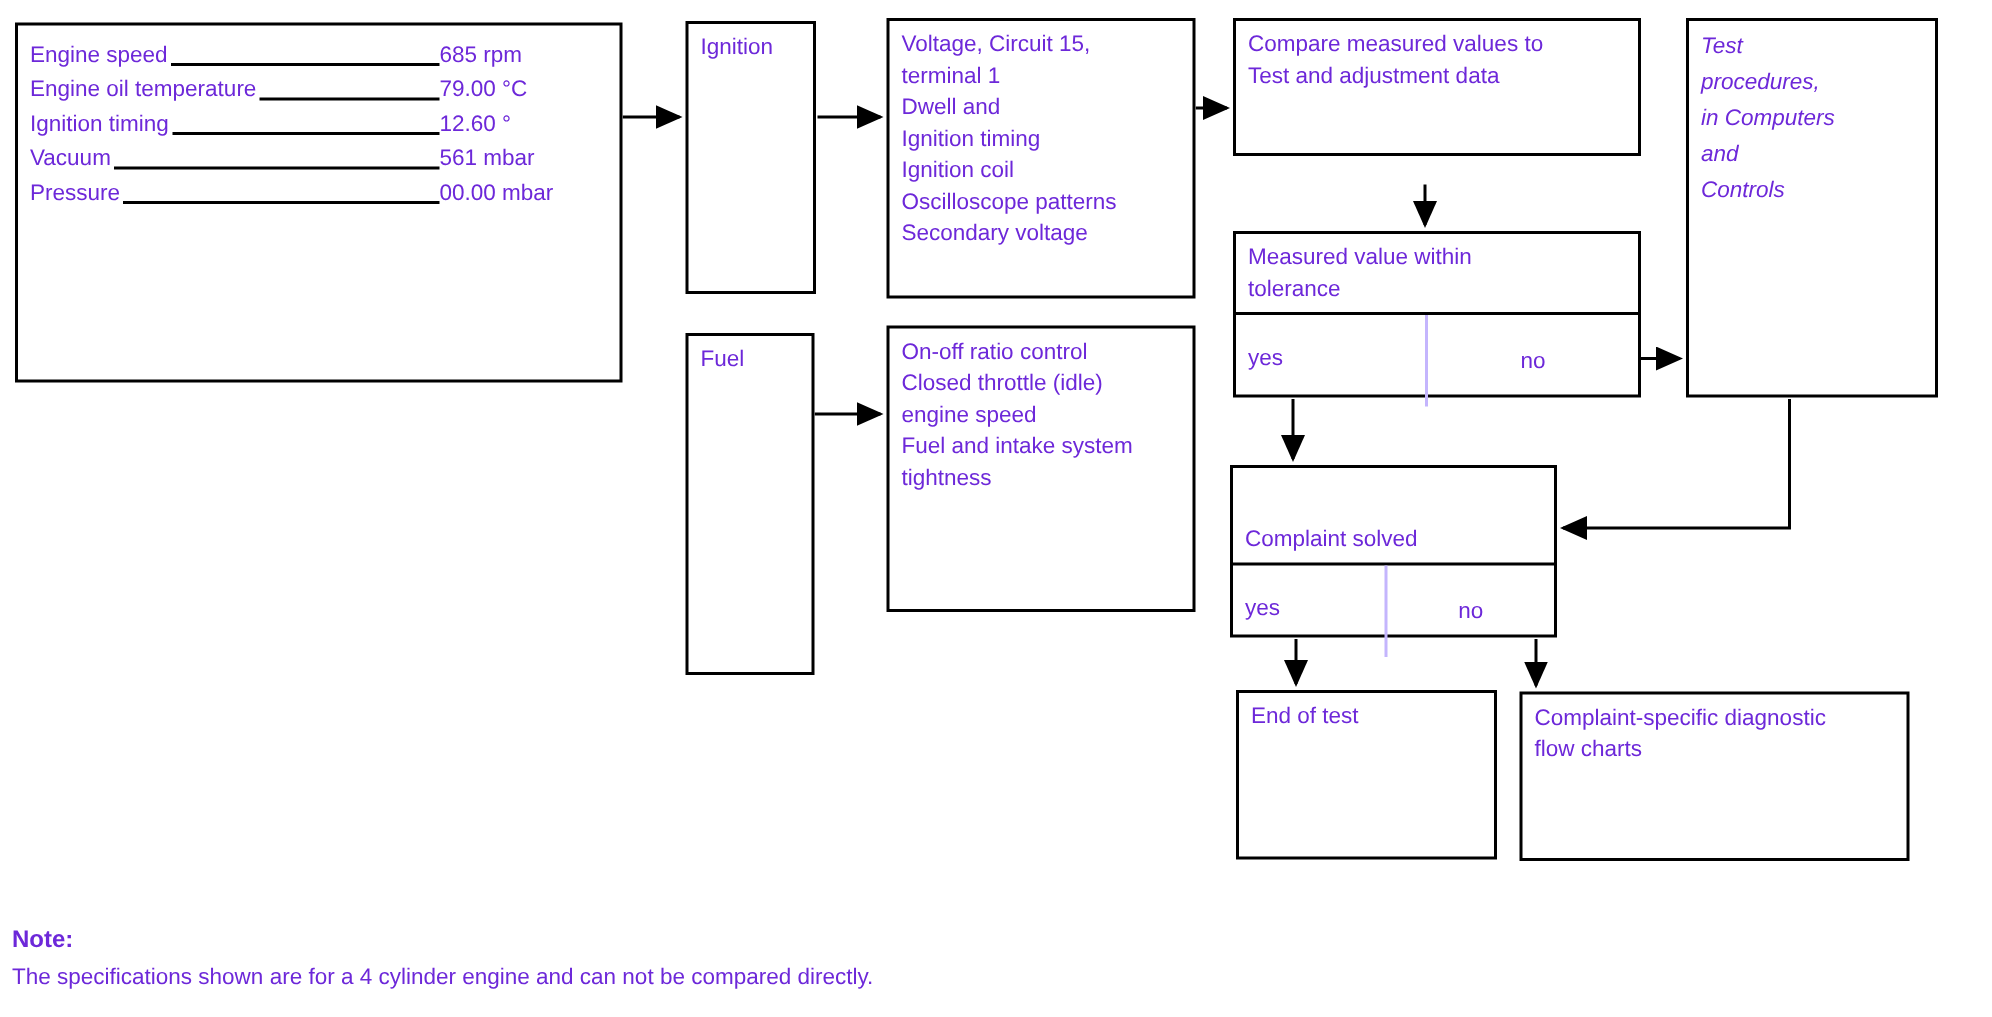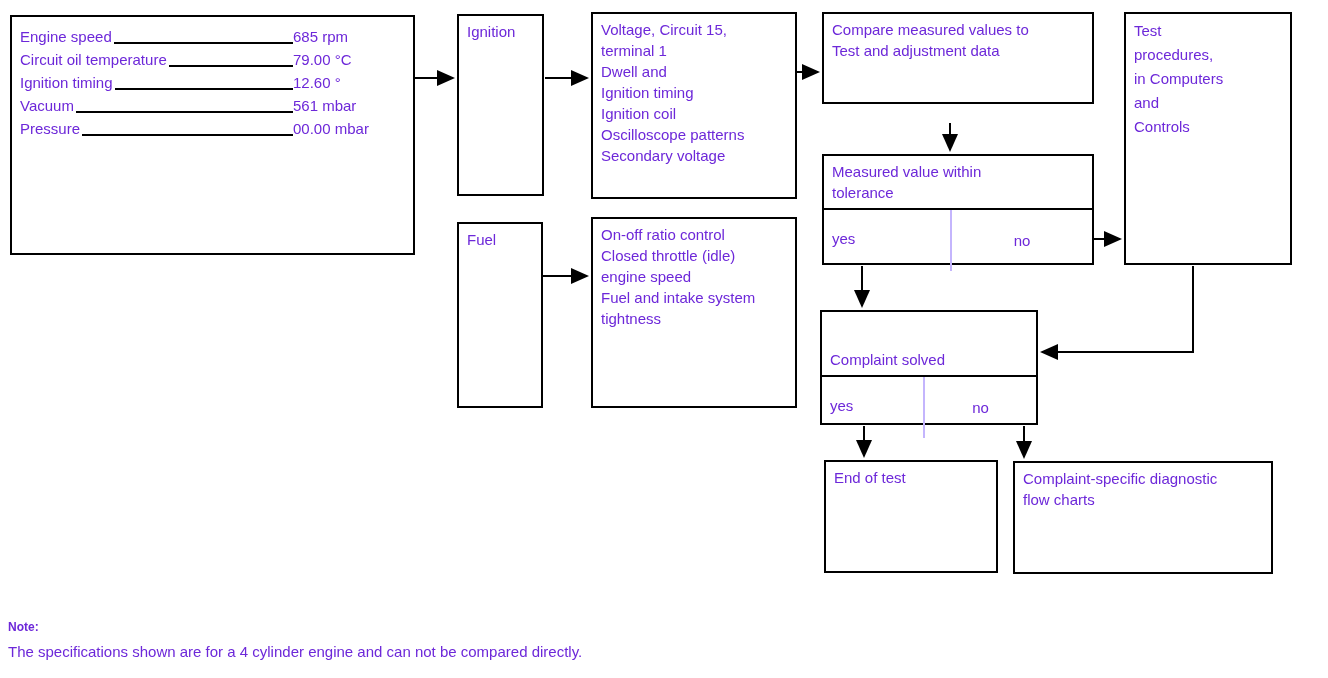--- a/index.html
+++ b/index.html
@@ -54,27 +54,27 @@
     box-sizing: border-box;
     padding: 18px 8px;
   }
   .cell-no {
     flex: 1 1 auto;
     text-align: center;
     padding: 20px 8px;
     box-sizing: border-box;
   }
 
-  .tall-lines span { display: block; line-height: 24px; }
+  .tall-lines span { display: block; line-height: 24px; font-style: italic; }
 
   .arrows { position: absolute; left: 0; top: 0; pointer-events: none; }
 
   .note-title {
     position: absolute; left: 8px; top: 617px;
-    font-size: 12px; font-weight: bold; line-height: 20px;
+    font-size: 16px; font-weight: bold; line-height: 20px;
   }
   .note-text {
     position: absolute; left: 8px; top: 642px;
     font-size: 15px; line-height: 20px;
   }
 </style>
 </head>
 <body>
 
 <div class="stage">
@@ -98,21 +98,21 @@
   </svg>
 
   <div class="box" style="left:10px; top:15px; width:405px; height:240px;">
     <div class="spec-rows">
       <div class="spec-row">
         <span>Engine speed</span>
         <span class="spec-leader"></span>
         <span class="spec-value">685 rpm</span>
       </div>
       <div class="spec-row">
-        <span>Circuit oil temperature</span>
+        <span>Engine oil temperature</span>
         <span class="spec-leader"></span>
         <span class="spec-value">79.00 °C</span>
       </div>
       <div class="spec-row">
         <span>Ignition timing</span>
         <span class="spec-leader"></span>
         <span class="spec-value">12.60 °</span>
       </div>
       <div class="spec-row">
         <span>Vacuum</span>
@@ -134,21 +134,21 @@
   <div class="box pad lines" style="left:591px; top:12px; width:206px; height:187px;">
     <span>Voltage, Circuit 15,</span>
     <span>terminal 1</span>
     <span>Dwell and</span>
     <span>Ignition timing</span>
     <span>Ignition coil</span>
     <span>Oscilloscope patterns</span>
     <span>Secondary voltage</span>
   </div>
 
-  <div class="box pad" style="left:457px; top:222px; width:86px; height:186px;">
+  <div class="box pad" style="left:457px; top:222px; width:86px; height:228px;">
     <span>Fuel</span>
   </div>
 
   <div class="box pad lines" style="left:591px; top:217px; width:206px; height:191px;">
     <span>On-off ratio control</span>
     <span>Closed throttle (idle)</span>
     <span>engine speed</span>
     <span>Fuel and intake system</span>
     <span>tightness</span>
   </div>

